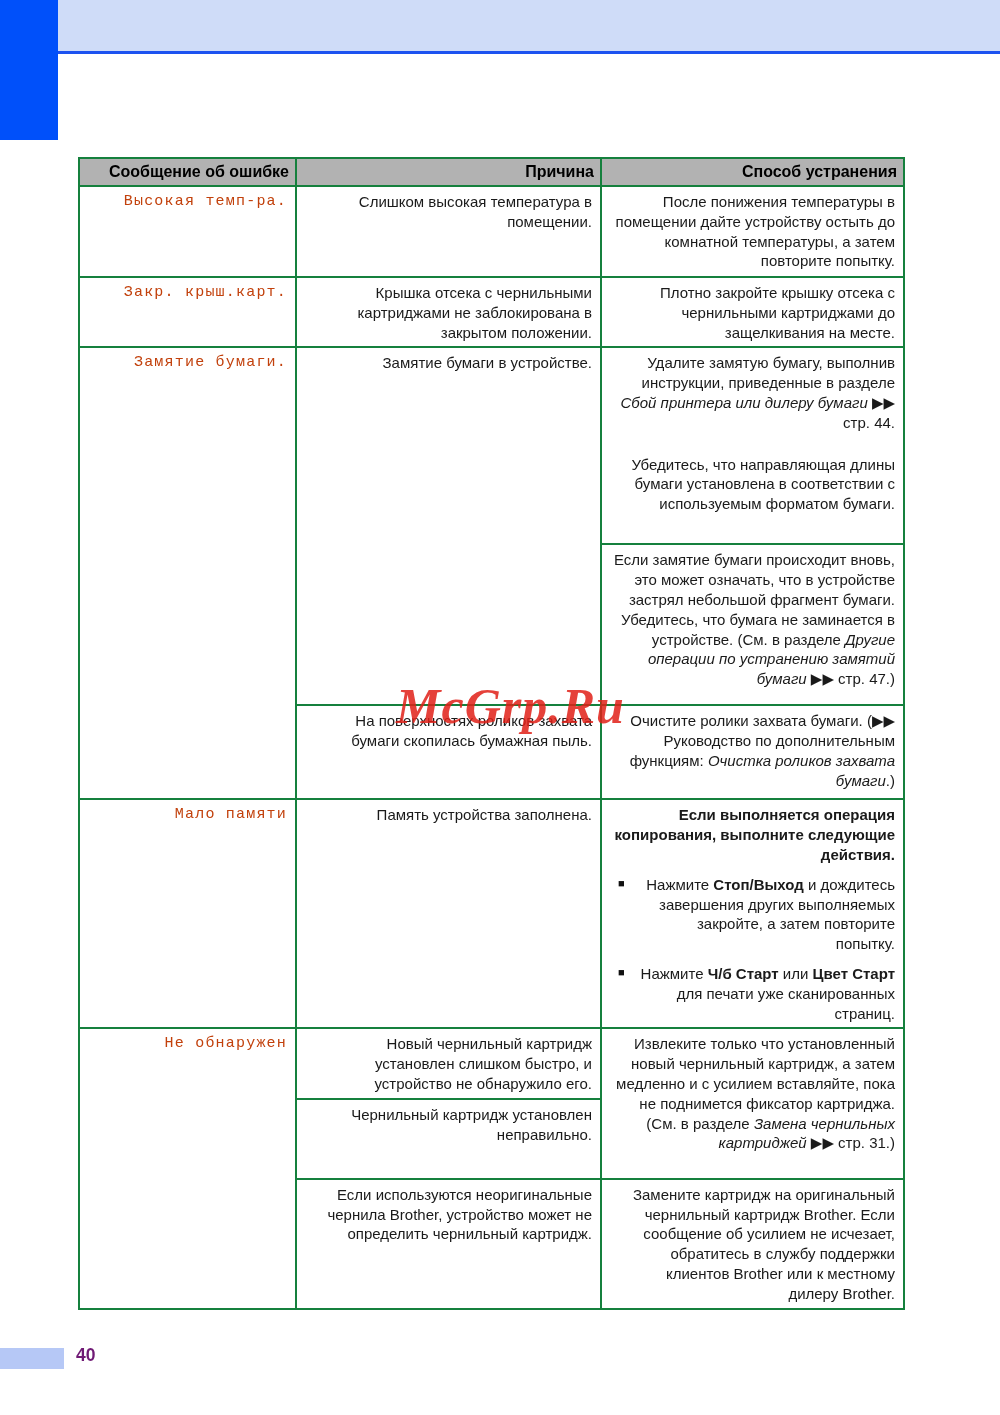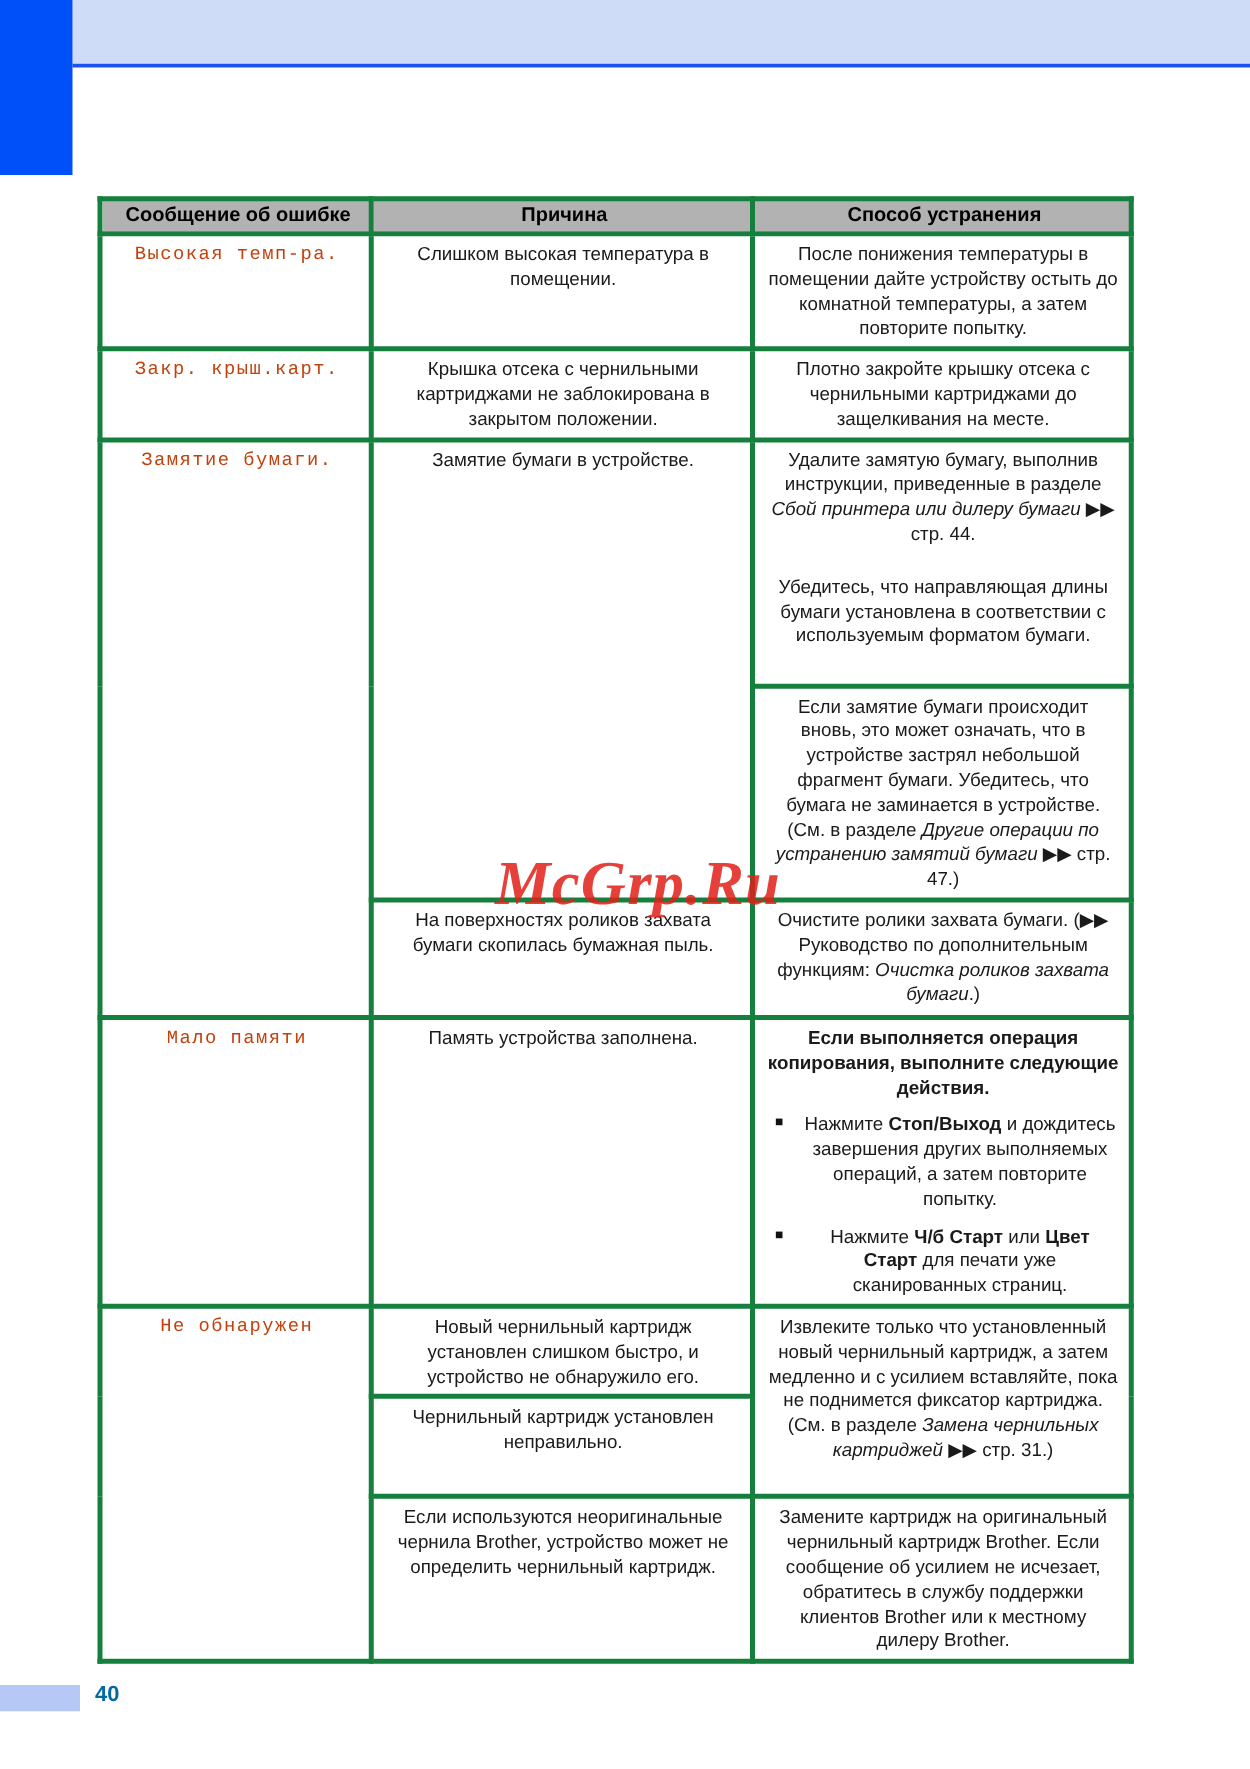--- a/index.html
+++ b/index.html
@@ -6,41 +6,41 @@
   .page{position:relative;width:1000px;height:1415px;background:#ffffff;overflow:hidden;
         font-family:"Liberation Sans",sans-serif;color:#1a1a1a;}
 
   
   .band{position:absolute;left:58px;top:0;width:942px;height:51px;background:#cfdcf8;}
   .band-rule{position:absolute;left:58px;top:51px;width:942px;height:3px;background:#1c52f0;}
   .corner-block{position:absolute;left:0;top:0;width:58px;height:140px;background:#0050fa;}
 
   
   .err-table{position:absolute;left:78px;top:157px;width:825px;border-collapse:collapse;table-layout:fixed;}
-  .err-table th,.err-table td{border:4px solid #15803d;vertical-align:top;text-align:center;
+  .err-table th,.err-table td{border:2px solid #15803d;vertical-align:top;text-align:right;
         padding:5px 8px 4px 10px;font-size:15px;line-height:19.8px;overflow:hidden;word-wrap:break-word;}
   .err-table th{background:#b2b2b2;font-weight:bold;font-size:16px;color:#000;
         vertical-align:middle;padding:2px 6px 2px 10px;line-height:18px;}
   .mono-cell{font-family:"Liberation Mono","DejaVu Sans Mono",monospace;color:#c2410c;
         letter-spacing:1.2px;font-size:14.5px;padding-top:9px;}
   .p{margin:0;}
   .p + .p{margin-top:22px;}
   .i{font-style:italic;}
   .b{font-weight:bold;margin-top:12px;}
   .bullet-item{position:relative;margin:10px 0 0 6px;padding-left:21px;}
   .bullet-marker{position:absolute;left:0;top:3px;font-size:11px;line-height:11px;color:#111;}
 
   
   .watermark{position:absolute;left:396px;top:678px;z-index:5;
         font-family:"Liberation Serif",serif;font-style:italic;font-weight:bold;
         font-size:50px;line-height:56px;letter-spacing:1px;color:rgba(225,32,24,0.85);white-space:nowrap;text-align:center;}
 
   
   .footer-bar{position:absolute;left:0;top:1348px;width:64px;height:21px;background:#b6c8f6;}
-  .page-number{position:absolute;left:76px;top:1345px;font-size:17.5px;font-weight:bold;color:#0369a1;}
+  .page-number{position:absolute;left:76px;top:1345px;font-size:17.5px;font-weight:bold;color:#701a75;}
 </style>
 </head>
 <body>
 
 <div class="page">
 
   <div class="band"></div>
   <div class="band-rule"></div>
   <div class="corner-block"></div>
 
@@ -104,21 +104,21 @@
 
       <tr style="height:223px">
         <td class="mono-cell">Мало памяти</td>
         <td>
             <p class="p"><span>Память устройства заполнена.</span></p>
           </td>
         <td>
           <p class="p"><span class="b">Если выполняется операция копирования, выполните следующие действия.</span></p>
           <div class="bullet-item">
             <span class="bullet-marker">■</span>
-            <span><span>Нажмите </span><span class="b">Стоп/Выход</span><span> и дождитесь завершения других выполняемых операций, а затем повторите попытку.</span></span>
+            <span><span>Нажмите </span><span class="b">Стоп/Выход</span><span> и дождитесь завершения других выполняемых закройте, а затем повторите попытку.</span></span>
           </div>
           <div class="bullet-item">
             <span class="bullet-marker">■</span>
             <span><span>Нажмите </span><span class="b">Ч/б Старт</span><span> или </span><span class="b">Цвет Старт</span><span> для печати уже сканированных страниц.</span></span>
           </div>
         </td>
       </tr>
 
       <tr style="height:68px">
         <td class="mono-cell" rowspan="3">Не обнаружен</td>

